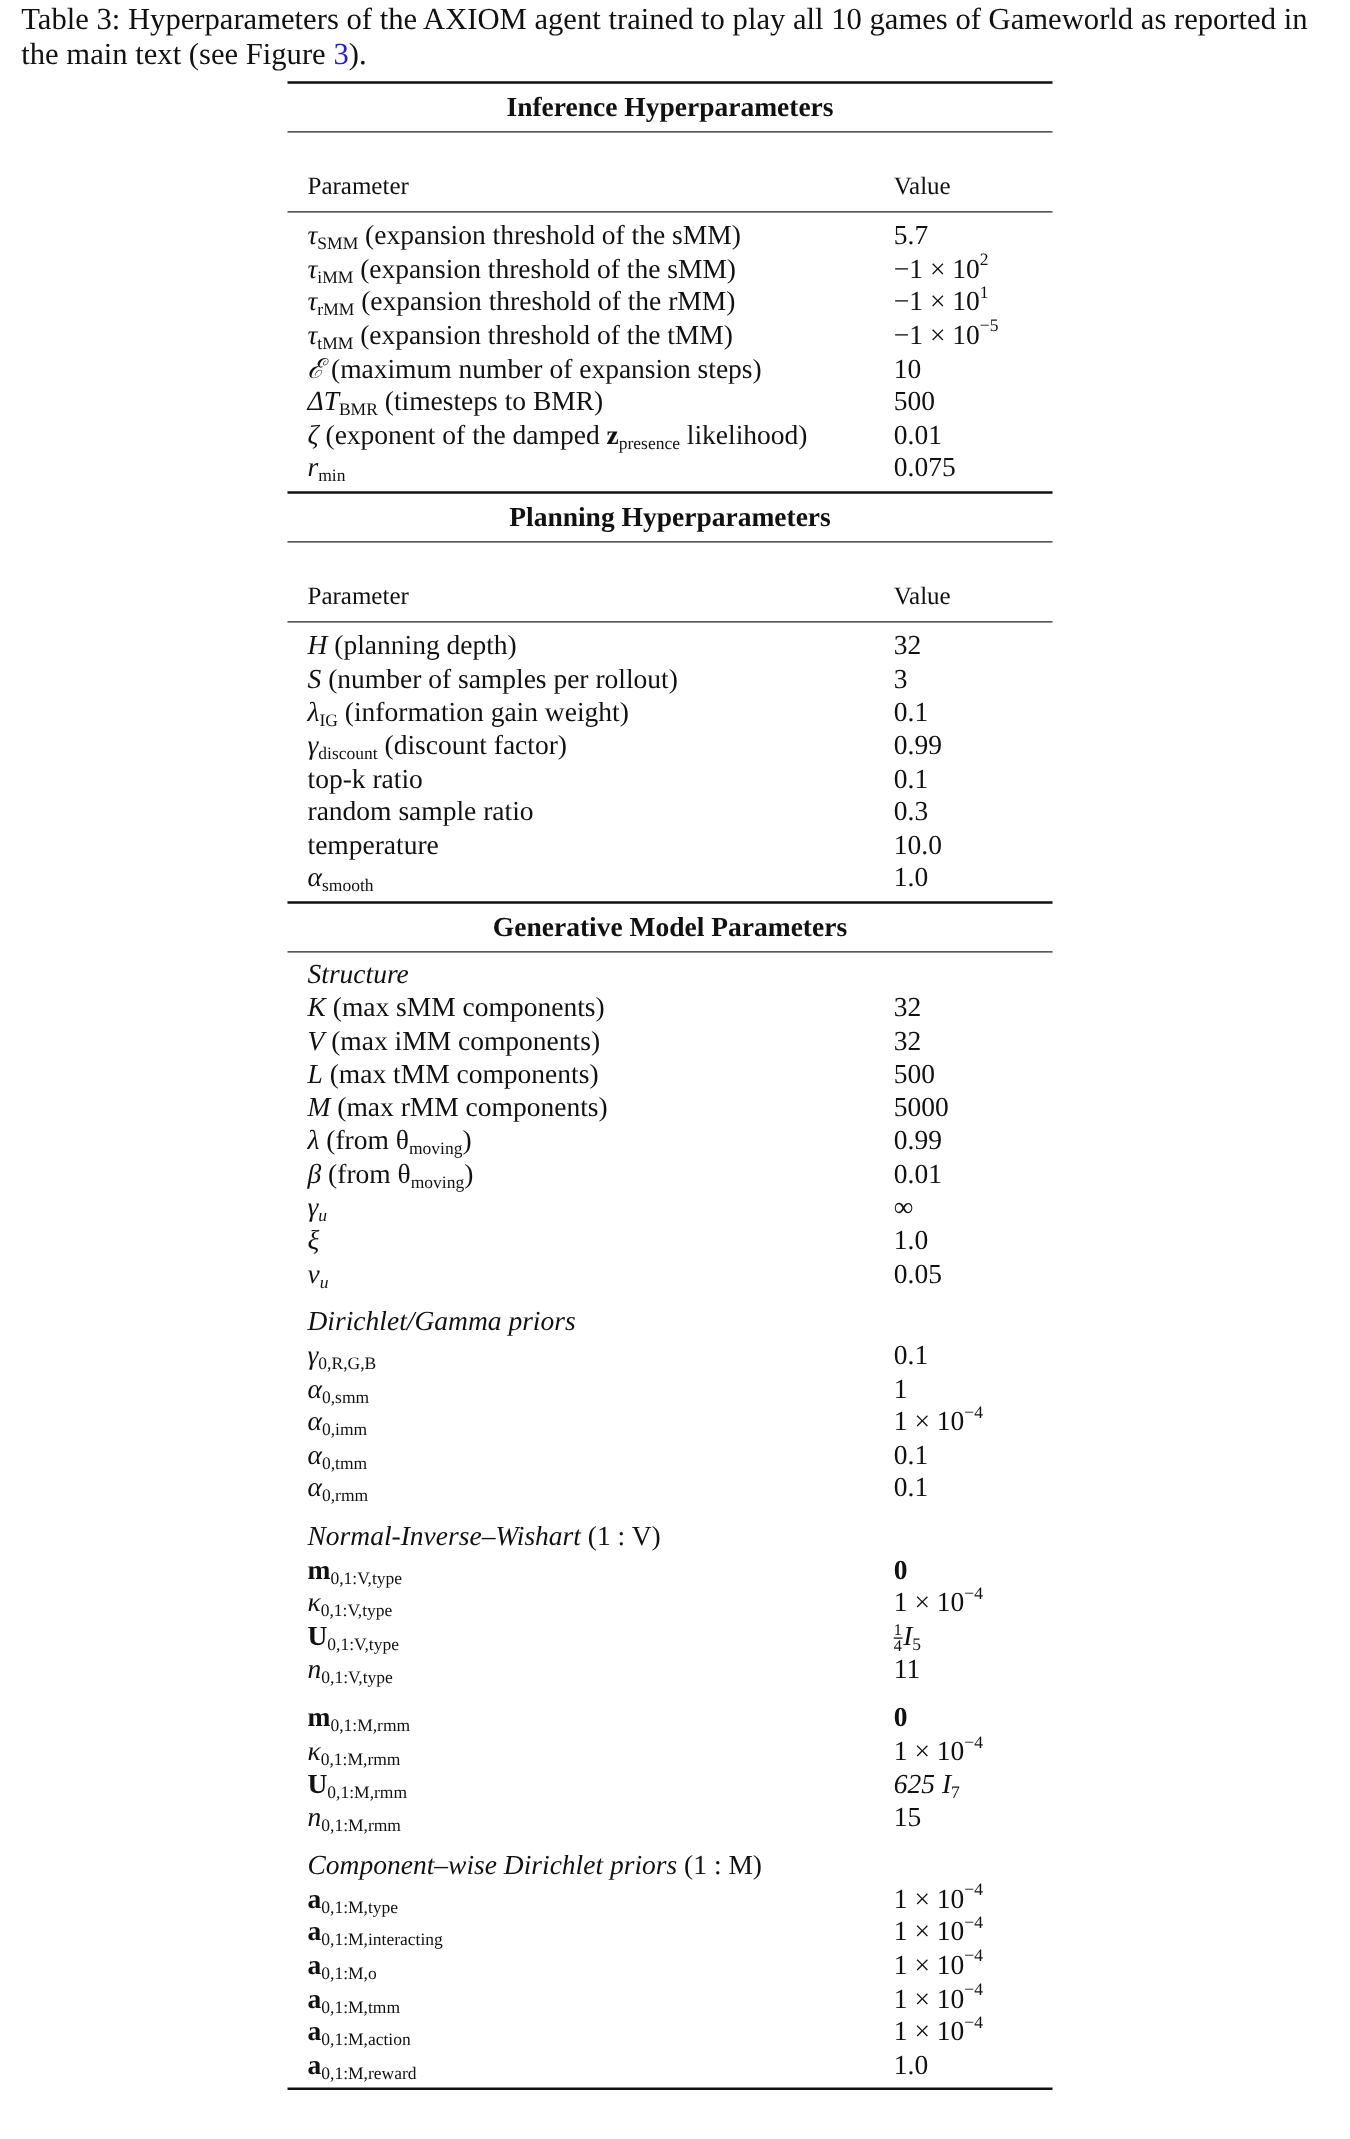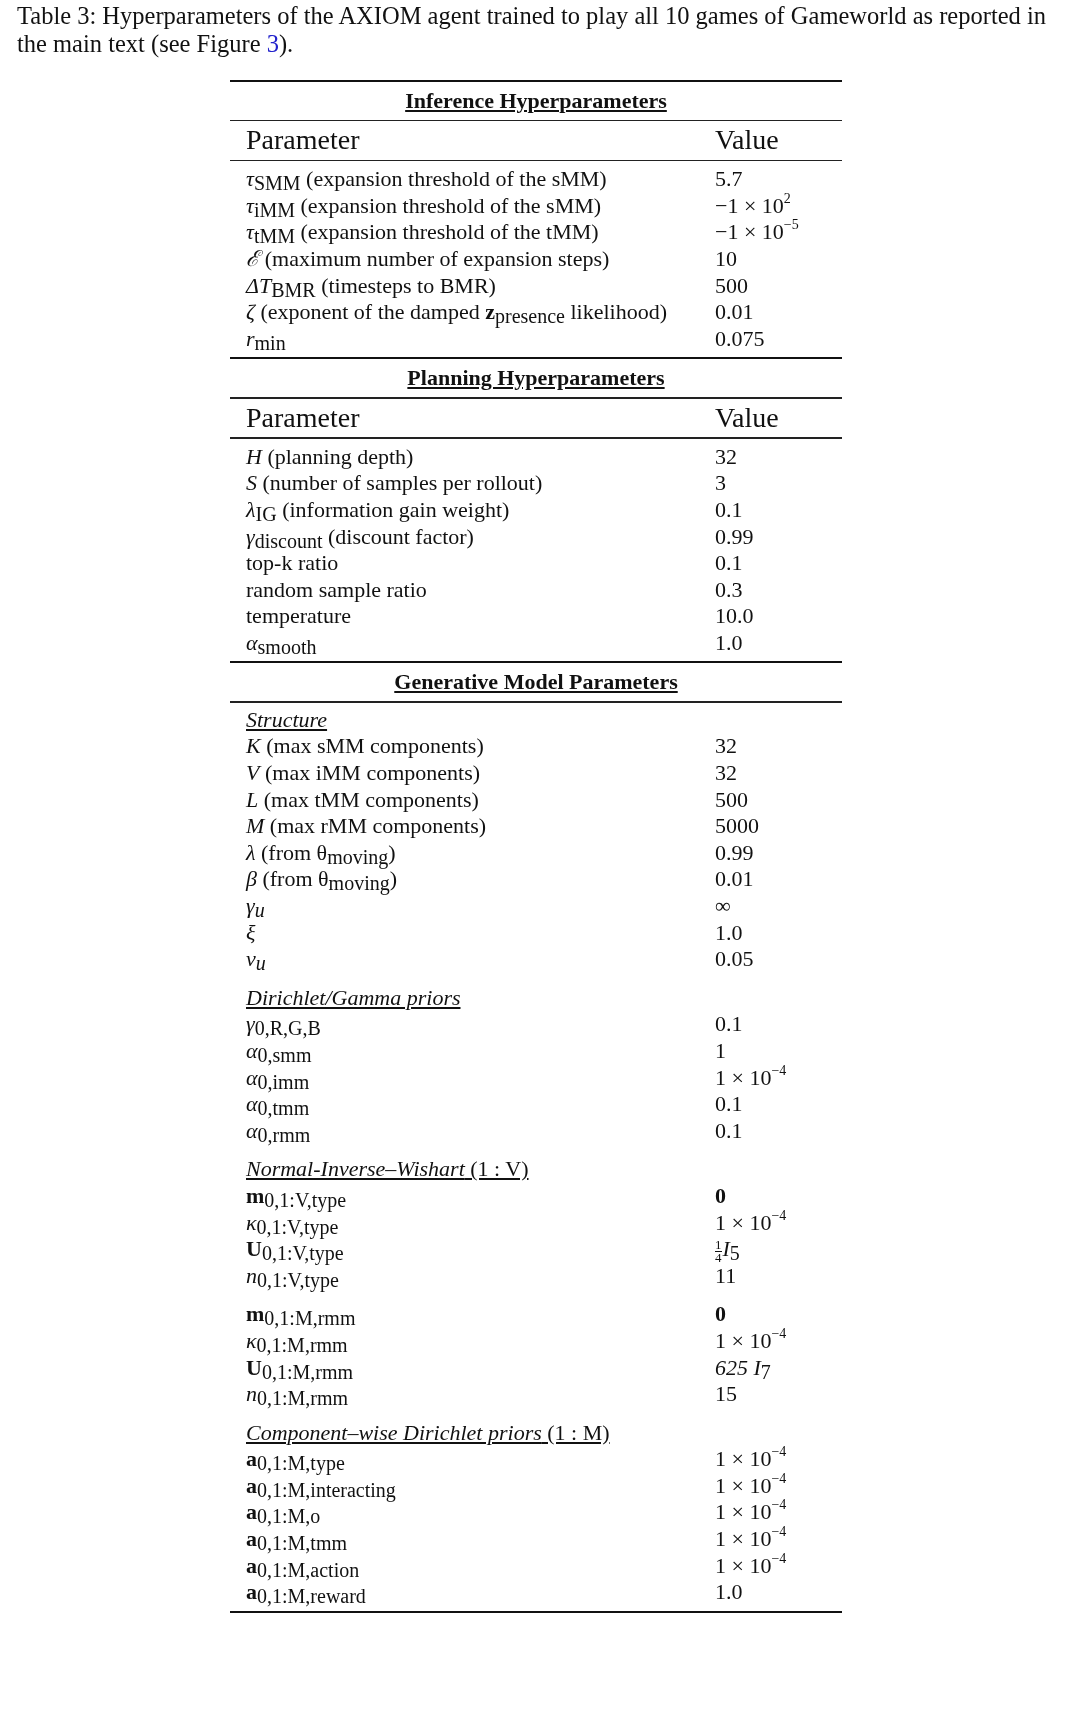--- a/index.html
+++ b/index.html
@@ -6,43 +6,43 @@
   body {
     width: 1080px; height: 1711px; position: relative; overflow: hidden;
     font-family: "Liberation Serif", "DejaVu Serif", serif; color: #111;
   }
   .caption {
     position: absolute; left: 17px; top: 2px; width: 1050px;
     font-size: 24.5px; line-height: 28px;
   }
   .caption .ref { color: #2222cc; }
   .table {
-    position: absolute; left: 230px; top: 80px; width: 612px; text-decoration: underline;
+    position: absolute; left: 230px; top: 65px; width: 612px;
   }
   .rule-thick { height: 2px; background: #111; }
   .rule-thin { height: 1.4px; background: #222; }
   .section-title {
     height: 38px; line-height: 38px; text-align: center;
     font-weight: bold; font-size: 22px;
   }
   .colhead {
-    height: 38.5px; line-height: 38.5px; font-size: 28px; position: relative;
+    height: 38.5px; line-height: 38.5px; font-size: 20px; position: relative; margin-top: 24px;
   }
   .colhead .p { position: absolute; left: 16px; }
   .colhead .v { position: absolute; left: 485px; }
   .rows { padding-top: 5px; padding-bottom: 5px; }
   .row { position: relative; height: 26.6px; line-height: 26.6px; font-size: 22px; white-space: nowrap; }
   .row .p { position: absolute; left: 16px; }
   .row .v { position: absolute; left: 485px; }
   .group { position: relative; height: 26.6px; line-height: 26.6px; font-size: 22px; font-style: italic; padding-left: 16px; }
   .group .paren { font-style: normal; }
   .gap { height: 12px; }
   .sym { font-style: italic; }
   .bold { font-weight: bold; font-style: normal; }
-  sub { font-size: 20px; vertical-align: -4px; line-height: 0; font-style: normal; }
+  sub { font-size: 14px; vertical-align: -4px; line-height: 0; font-style: normal; }
   sub.it { font-style: italic; }
   sup { font-size: 14px; vertical-align: 10px; line-height: 0; }
   .frac { display: inline-block; vertical-align: middle; text-align: center; font-size: 13px; line-height: 12px; margin-right: 1px; }
   .frac span { display: block; }
   .frac .num { border-bottom: 1px solid #111; }
 </style>
 </head>
 <body>
 
 <div class="caption"><span>Table 3: Hyperparameters of the AXIOM agent trained to play all 10 games of Gameworld as reported in the main text (see Figure </span><span class="ref">3</span><span>).</span></div>
@@ -59,20 +59,24 @@
     <div class="rows">
       <div class="row">
         <span class="p"><span class="sym">τ</span><sub>SMM</sub><span> (expansion threshold of the sMM)</span></span>
         <span class="v"><span>5.7</span></span>
       </div>
       <div class="row">
         <span class="p"><span class="sym">τ</span><sub>iMM</sub><span> (expansion threshold of the sMM)</span></span>
         <span class="v"><span>−1 × 10</span><sup>2</sup></span>
       </div>
       <div class="row">
+        <span class="p"><span class="sym">τ</span><sub>rMM</sub><span> (expansion threshold of the rMM)</span></span>
+        <span class="v"><span>−1 × 10</span><sup>1</sup></span>
+      </div>
+      <div class="row">
         <span class="p"><span class="sym">τ</span><sub>tMM</sub><span> (expansion threshold of the tMM)</span></span>
         <span class="v"><span>−1 × 10</span><sup>−5</sup></span>
       </div>
       <div class="row">
         <span class="p"><span class="sym">ℰ</span><span> (maximum number of expansion steps)</span></span>
         <span class="v"><span>10</span></span>
       </div>
       <div class="row">
         <span class="p"><span class="sym">ΔT</span><sub>BMR</sub><span> (timesteps to BMR)</span></span>
         <span class="v"><span>500</span></span>

